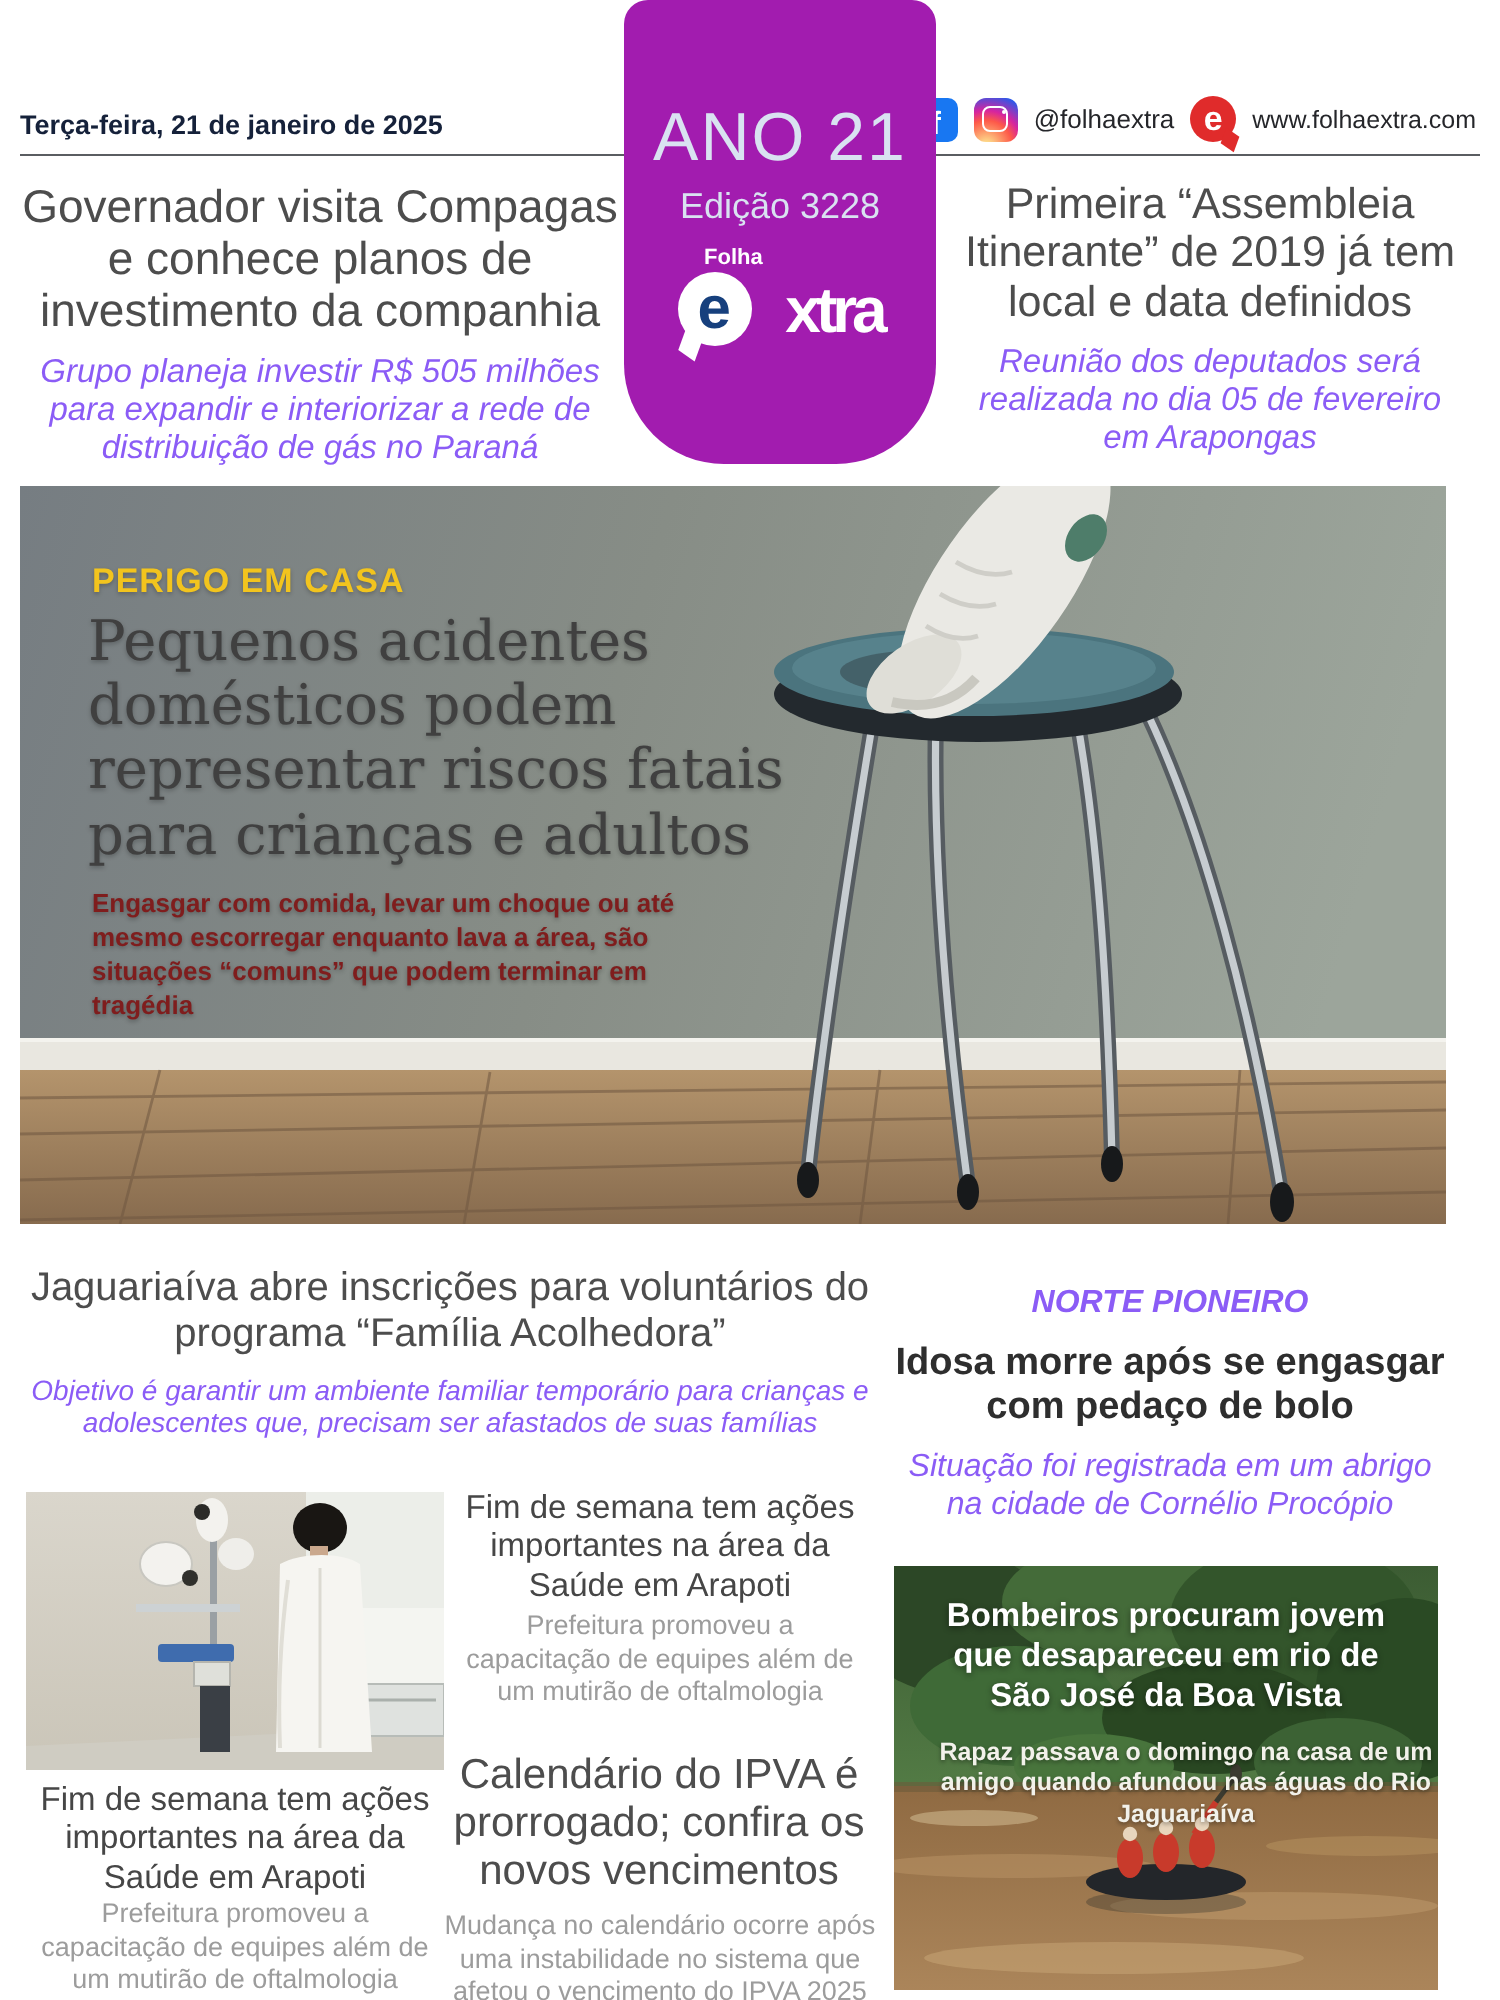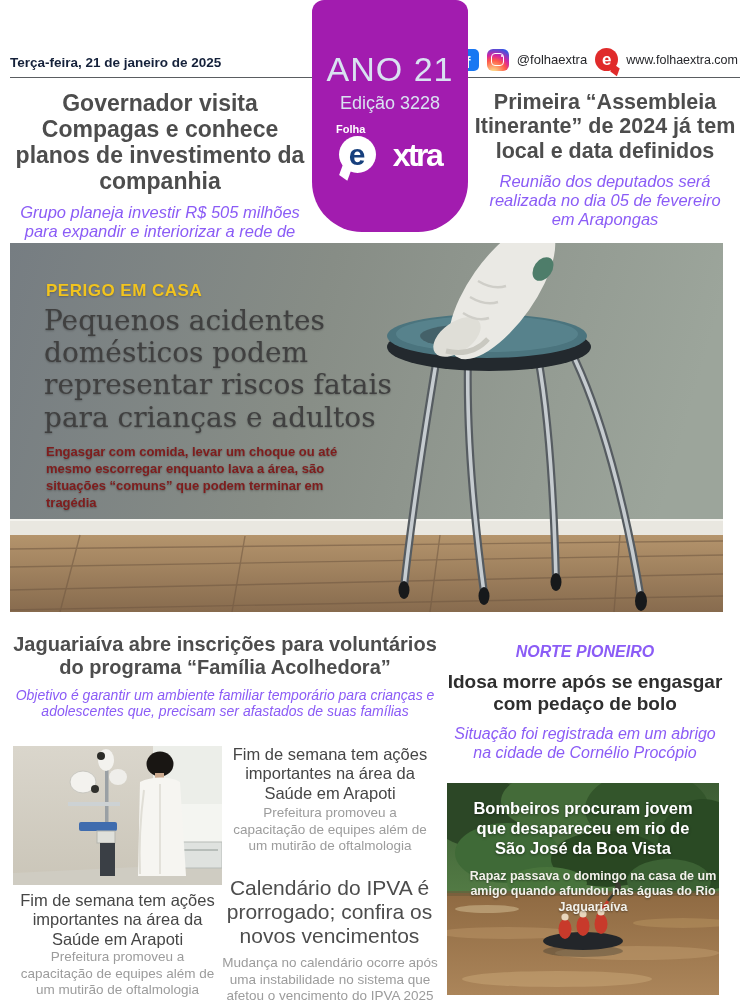--- a/index.html
+++ b/index.html
@@ -21,30 +21,30 @@
         font-weight:bold;font-size:17px;display:flex;align-items:center;justify-content:center;}
   .ebub::after{content:"";position:absolute;right:-1px;bottom:-3px;width:8px;height:8px;background:#e02b2b;
         transform:rotate(35deg) skew(15deg);}
   .site{font-size:12.5px;color:#25262a;}
   
   .badge{position:absolute;left:312px;top:0;width:156px;height:232px;background:#a21caf;
          border-radius:12px 12px 50px 50px;z-index:6;text-align:center;color:#d9e2f1;}
   .badge-ano{margin-top:50px;font-size:34px;letter-spacing:1px;}
   .badge-ed{margin-top:4px;font-size:18px;}
   .badge-logo{position:relative;margin-top:22px;display:flex;align-items:center;justify-content:center;}
-  .logo-folha{position:absolute;left:24px;top:-13px;font-size:11px;font-weight:bold;color:#fff;}
+  .logo-folha{position:absolute;left:40px;top:-13px;font-size:11px;font-weight:bold;color:#fff;}
   .logo-bubble{position:relative;width:37px;height:37px;background:#fff;border-radius:50%;
          display:flex;align-items:center;justify-content:center;}
   .logo-bubble::after{content:"";position:absolute;left:1px;bottom:-5px;width:10px;height:10px;background:#fff;
          transform:rotate(35deg) skew(15deg);}
   .logo-e{color:#17407d;font-weight:bold;font-size:30px;line-height:1;}
   .logo-xtra{color:#fff;font-weight:bold;font-size:32px;letter-spacing:-2.5px;line-height:1;margin-left:17px;}
   
   .story{position:absolute;text-align:center;}
-  .story h2{margin:0;font-weight:bold;color:#4d4d4d;line-height:1.13;}
+  .story h2{margin:0;font-weight:normal;color:#4d4d4d;line-height:1.13;}
   .story p{color:#8b5cf6;line-height:1.16;margin:9px auto 0 auto;font-style:italic;}
   .s-left{left:10px;top:90px;width:300px;}
   .s-left h2{font-size:23px;}
   .s-left p{font-size:16.5px;}
   .s-right{left:460px;top:90px;width:290px;}
   .s-right h2{font-size:21.5px;}
   .s-right p{font-size:16.5px;width:258px;}
   
   .mainfig{position:absolute;left:10px;top:243px;width:713px;height:369px;overflow:hidden;}
   .mainfig svg{position:absolute;left:0;top:0;}
@@ -107,21 +107,21 @@
         </span>
       <span class="logo-xtra">xtra</span>
     </div>
   </div>
 
   <div class="story s-left">
     <h2>Governador visita Compagas e conhece planos de investimento da companhia</h2>
     <p>Grupo planeja investir R$ 505 milhões para expandir e interiorizar a rede de distribuição de gás no Paraná</p>
   </div>
   <div class="story s-right">
-    <h2>Primeira “Assembleia Itinerante” de 2024 já tem local e data definidos</h2>
+    <h2>Primeira “Assembleia Itinerante” de 2019 já tem local e data definidos</h2>
     <p>Reunião dos deputados será realizada no dia 05 de fevereiro em Arapongas</p>
   </div>
 
   <div class="mainfig">
     <svg width="713" height="369" viewBox="0 0 713 369">
       <defs>
         <linearGradient id="wallG" x1="0" y1="0" x2="1" y2="0.15">
           <stop offset="0" stop-color="#767d82"></stop>
             <stop offset="0.45" stop-color="#878d86"></stop>
             <stop offset="1" stop-color="#9ca59b"></stop>

